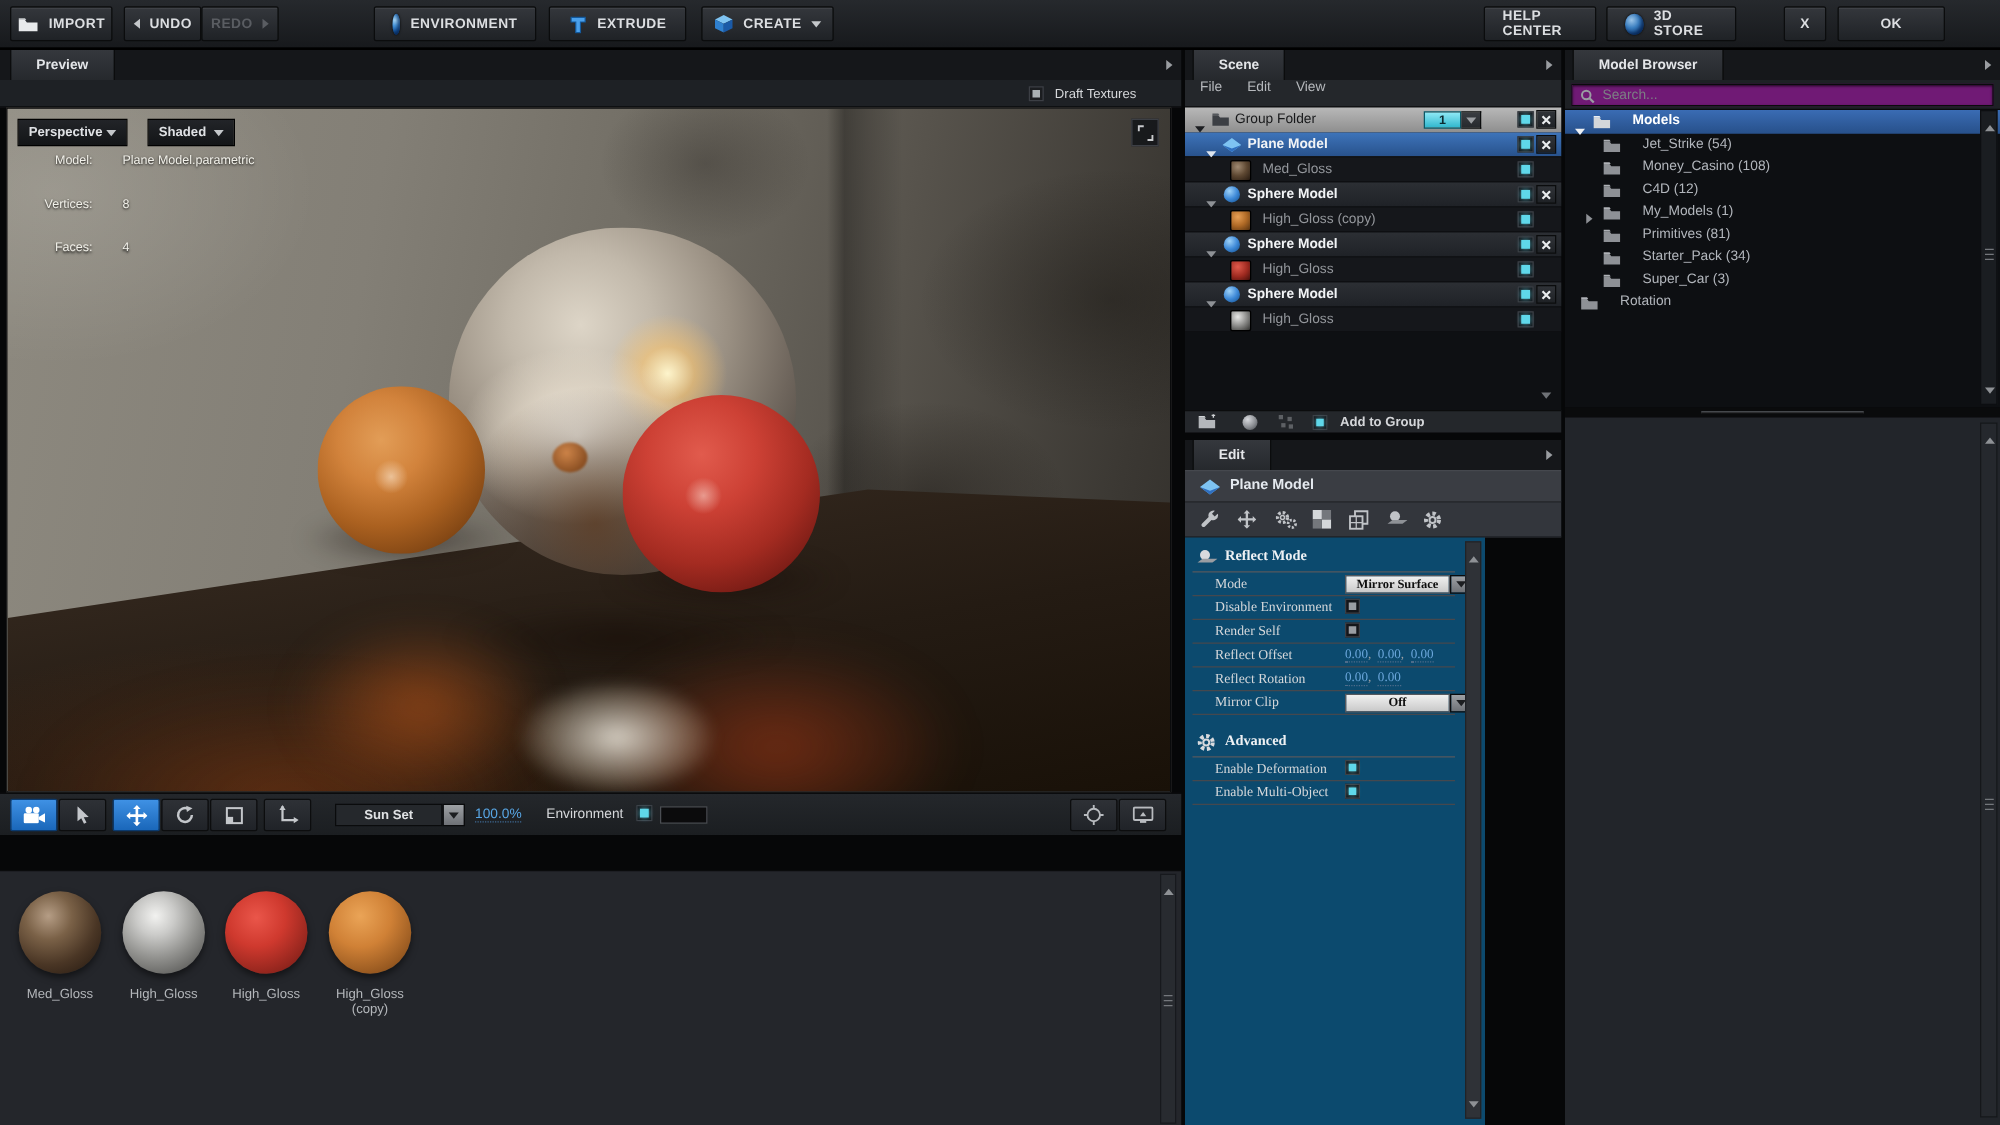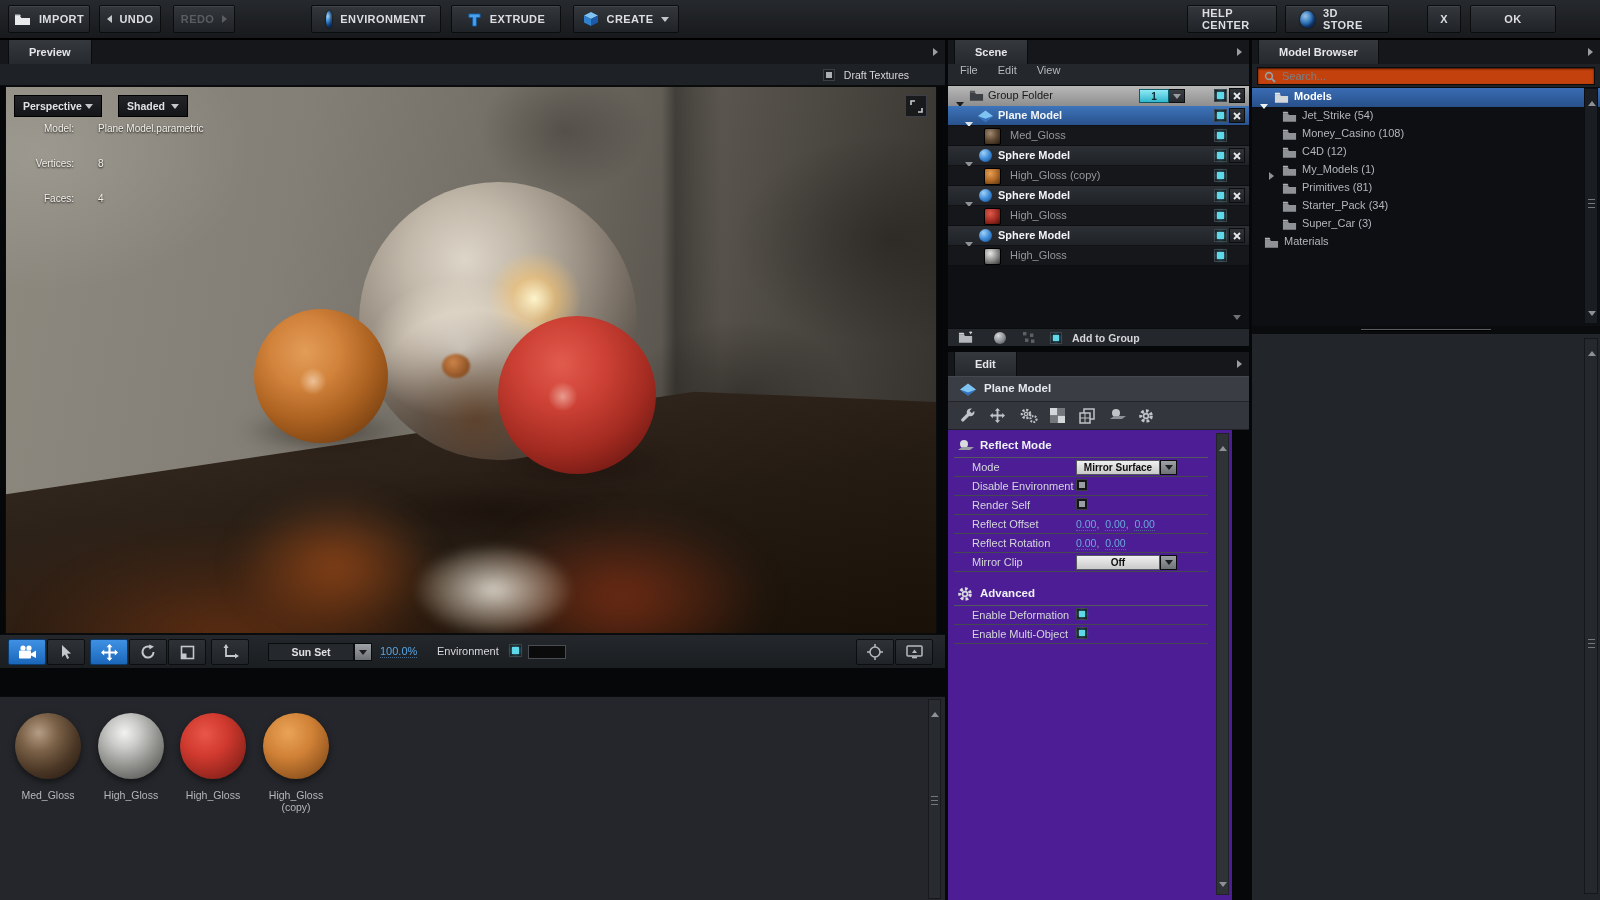--- a/index.html
+++ b/index.html
@@ -185,48 +185,48 @@
   #scene-foot .ic { position:absolute; top:2px; }
   #scene-foot .ftxt { position:absolute; left:124px; top:3px; font-size:10.5px; font-weight:bold; color:#d4d6d9; }
 
   #edit-panel { position:absolute; left:0; top:312px; width:301px; height:548px; }
   #edit-title { position:absolute; left:0; top:24px; width:301px; height:26px; background:#3a3d43;
                 border-bottom:1px solid #232529; box-shadow:inset 0 1px 0 rgba(255,255,255,.06); }
   #edit-title .t { position:absolute; left:36px; top:6px; font-size:11.5px; font-weight:bold; color:#e4e9ef; }
   #edit-icons { position:absolute; left:0; top:50px; width:301px; height:28px; background:#33363c;
                 border-bottom:1px solid #1e2024; }
   #edit-icons .ic { position:absolute; top:6px; }
-  #edit-props { position:absolute; left:0; top:78px; width:284px; height:470px; background:#4c1d95; }
+  #edit-props { position:absolute; left:0; top:78px; width:240px; height:470px; background:#0c4a6e;font-family:Liberation Serif, serif; }
   .sect-hd { position:relative; height:24px; margin:4px 24px 0 6px;
              border-bottom:1px solid #55585e; }
   .sect-hd .st { position:absolute; left:26px; top:5px; font-size:11.5px; font-weight:bold; color:#eef1f4; }
   .prow { position:relative; height:19px; margin:0 24px 0 6px; border-bottom:1px solid #45484e; }
   .prow .plab { position:absolute; left:18px; top:3px; font-size:11px; color:#d4d7da; }
   .prow .pctl { position:absolute; left:122px; top:2px; }
   .pdrop { display:flex; }
   .pdrop .val { width:84px; height:15px; background:linear-gradient(#f0f0f0,#c9c9c9);
                 border:1px solid #55585e; color:#0e0e0e; font-size:10px; font-weight:bold;
                 display:flex; align-items:center; justify-content:center; }
   .pdrop .dd-arrow { width:17px; height:15px; }
   .pval { font-size:10.5px; color:#6ba7dc; }
   .pval .n { border-bottom:1px dotted #4e6c8a; }
   .pval .sep { color:#9da0a5; }
 
   
   #right { position:absolute; left:1252px; top:40px; width:348px; height:860px; }
   #mb-search { position:absolute; left:0; top:24px; width:348px; height:24px; background:#1e2125;
                border-bottom:1px solid #0a0b0c; }
   #mb-search input { position:absolute; left:5px; top:3px; width:338px; height:18px;
-                     background:#c2410c; border:1px solid #0a0b0c; box-shadow:inset 0 1px 2px rgba(0,0,0,.7);
+                     background:#701a75; border:1px solid #0a0b0c; box-shadow:inset 0 1px 2px rgba(0,0,0,.7);
                      color:#c8cacd; font-size:11px; padding-left:24px; outline:none;
                      font-family:"Liberation Sans",sans-serif; }
   #mb-search input::placeholder { color:#7c7f84; }
   #mb-tree { position:absolute; left:0; top:48px; width:348px; height:238px; background:#0d0f12; }
   .mrow { position:relative; height:18px; }
-  .mrow .rlabel { position:absolute; top:2px; font-size:11px; color:#b2b6bc; }
+  .mrow .rlabel { position:absolute; top:2px; font-size:11px; color:#b2b6bc;margin-left:12px; }
   .mrow.root { height:19px; background:linear-gradient(#3a6cb4,#27508a); }
   .mrow.root .rlabel { color:#fff; font-weight:bold; left:42px; }
   .mrow .folder-ic { position:absolute; left:30px; top:3px; }
   .mrow.root .folder-ic { left:22px; top:3px; }
   .mrow.fav .folder-ic { left:12px; }
   .mrow.fav .rlabel { left:32px; }
   .mrow .child-lab { left:50px; }
   #mb-split { position:absolute; left:0; top:286px; width:348px; height:8px; background:#0a0b0c; }
   #mb-split .bar { position:absolute; left:109px; top:3px; width:130px; height:2px;
                    background:#5a5d61; border-bottom:1px solid #000; }
@@ -244,21 +244,21 @@
           <path d="M1 3 h5 l1.5 2 H16 v7 H1z" fill="#e8eaec"></path>
           <path d="M1 3 V1.5 h5 l1 1.5" fill="#c9cbce"></path>
         </svg>
       </span>
     <span>IMPORT</span>
   </div>
   <div class="tb-btn" style="margin-left:9px;width:62px">
     <span class="tri left"></span>
     <span>UNDO</span>
   </div>
-  <div class="tb-btn disabled" style="margin-left:12px;width:62px">
+  <div class="tb-btn disabled" style="margin-left:0;width:62px">
     <span>REDO</span>
     <span class="tri right" style="border-left-color:#5a5d62"></span>
   </div>
   <div class="tb-btn" style="margin-left:76px;width:130px">
     <span class="globe"></span>
     <span>ENVIRONMENT</span>
   </div>
   <div class="tb-btn" style="margin-left:10px;width:110px">
     <span>
         <svg width="15" height="15" viewBox="0 0 16 16">
@@ -843,21 +843,21 @@
         </span>
       <span class="rlabel child-lab">Super_Car (3)</span>
     </div>
     <div class="mrow fav">
       <span class="folder-ic">
           <svg width="15" height="12" viewBox="0 0 16 12">
             <path d="M1 3 h5 l1.5 2 H15 v7 H1z" fill="#8e9196"></path>
             <path d="M1 3 V1.5 h5 l1 1.5" fill="#aeb1b6"></path>
           </svg>
         </span>
-      <span class="rlabel">Materials</span>
+      <span class="rlabel">Rotation</span>
     </div>
     <div class="vscroll" style="right:2px;top:0;height:236px;background:#1a1d21;border-color:#0c0e11;width:14px">
       <span class="up" style="left:3px"><span class="tri"></span></span>
       <span class="grip" style="top:110px;left:3px"></span>
       <span class="dn" style="left:3px"><span class="tri"></span></span>
     </div>
   </div>
 
   <div id="mb-split">
       <span class="bar"></span>

